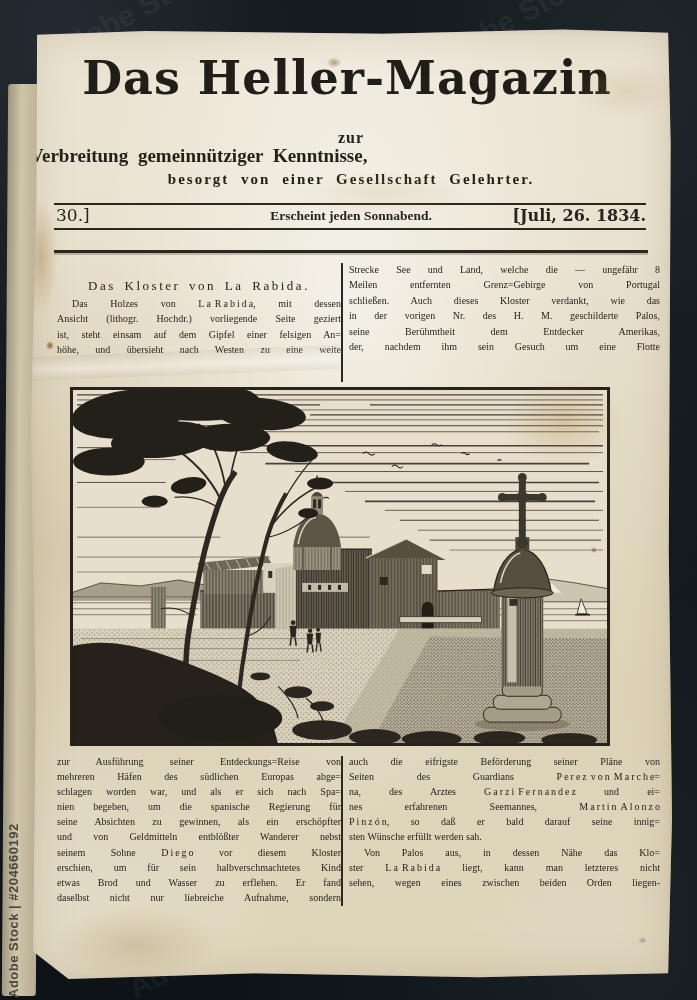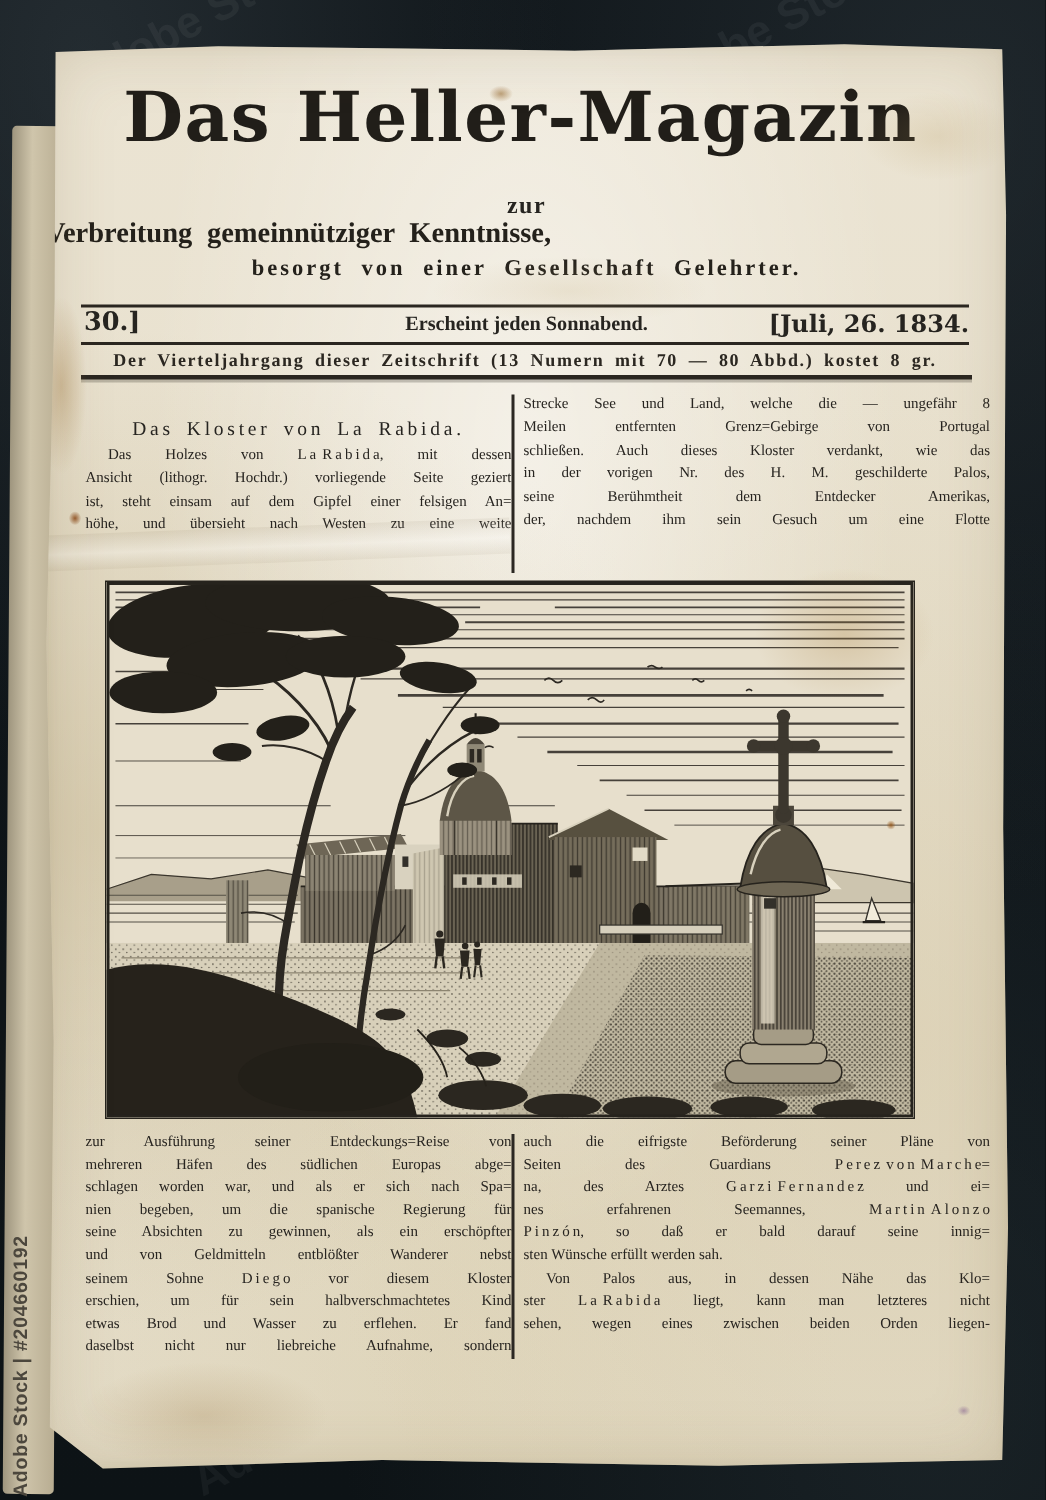--- a/index.html
+++ b/index.html
@@ -58,21 +58,21 @@
     letter-spacing:1px;color:#211e19;}
   .zur{left:0;top:100px;width:642px;text-align:center;font-weight:bold;font-size:16px;letter-spacing:1px;}
   .sub1{left:0;top:116px;width:642px;text-align:left;font-weight:bold;font-size:19px;
     word-spacing:5px;color:#24211b;}
   .sub2{left:0;top:142px;width:642px;text-align:center;font-weight:bold;font-size:15px;
     letter-spacing:2px;word-spacing:6px;color:#24211b;}
   .rule{background:#2a2620;}
   .rule1{left:24px;top:174px;width:592px;height:2px;}
   .rule2{left:24px;top:199px;width:592px;height:2px;}
   .rule3{left:24px;top:221px;width:594px;height:3px;box-shadow:0 2px 0 rgba(42,38,32,.25);}
-  .issue-no{left:26px;top:176px;font-family:"DejaVu Serif",serif;font-weight:bold;font-size:17px;}
+  .issue-no{left:26px;top:176px;font-family:"DejaVu Serif",serif;font-weight:normal;font-size:17px;}
   .schedule{left:0;top:179px;width:642px;text-align:center;font-weight:bold;font-size:13.5px;}
   .issue-date{left:0;top:177px;width:616px;text-align:right;font-family:"DejaVu Serif",serif;
     font-weight:bold;font-size:16px;}
   .price{left:20px;top:204px;width:600px;text-align:center;font-size:12px;
     letter-spacing:1.1px;word-spacing:3px;font-weight:bold;color:#2b2721;}
 
   .heading{left:27px;top:238px;width:284px;text-align:center;font-weight:normal;
     font-size:13px;letter-spacing:2.5px;word-spacing:3px;margin-top:11px;}
   .col{font-size:10px;line-height:15.4px;color:#272420;}
   .tline{text-align:justify;text-align-last:justify;white-space:normal;}
@@ -108,21 +108,20 @@
     <div class="abs masthead-title">Das Heller-Magazin</div>
     <div class="abs zur">zur</div>
     <div class="abs sub1">Verbreitung gemeinnütziger Kenntnisse,</div>
     <div class="abs sub2">besorgt von einer Gesellschaft Gelehrter.</div>
 
     <div class="abs rule rule1"></div>
     <div class="abs issue-no">30.]</div>
     <div class="abs schedule">Erscheint jeden Sonnabend.</div>
     <div class="abs issue-date">[Juli, 26. 1834.</div>
     <div class="abs rule rule2"></div>
-    <div class="abs price">Der Vierteljahrgang dieser Zeitschrift (13 Numern mit 70 — 80 Abbd.) kostet 8 gr.</div>
     <div class="abs rule rule3"></div>
 
     <div class="abs heading">Das Kloster von La Rabida.</div>
 
     <div class="abs col col-ul">
         <div class="tline ind">Das Holzes von L a  R a b i d a, mit dessen</div>
         <div class="tline">Ansicht (lithogr. Hochdr.) vorliegende Seite geziert</div>
         <div class="tline">ist, steht einsam auf dem Gipfel einer felsigen An=</div>
         <div class="tline">höhe, und übersieht nach Westen zu eine weite</div>
       </div>

